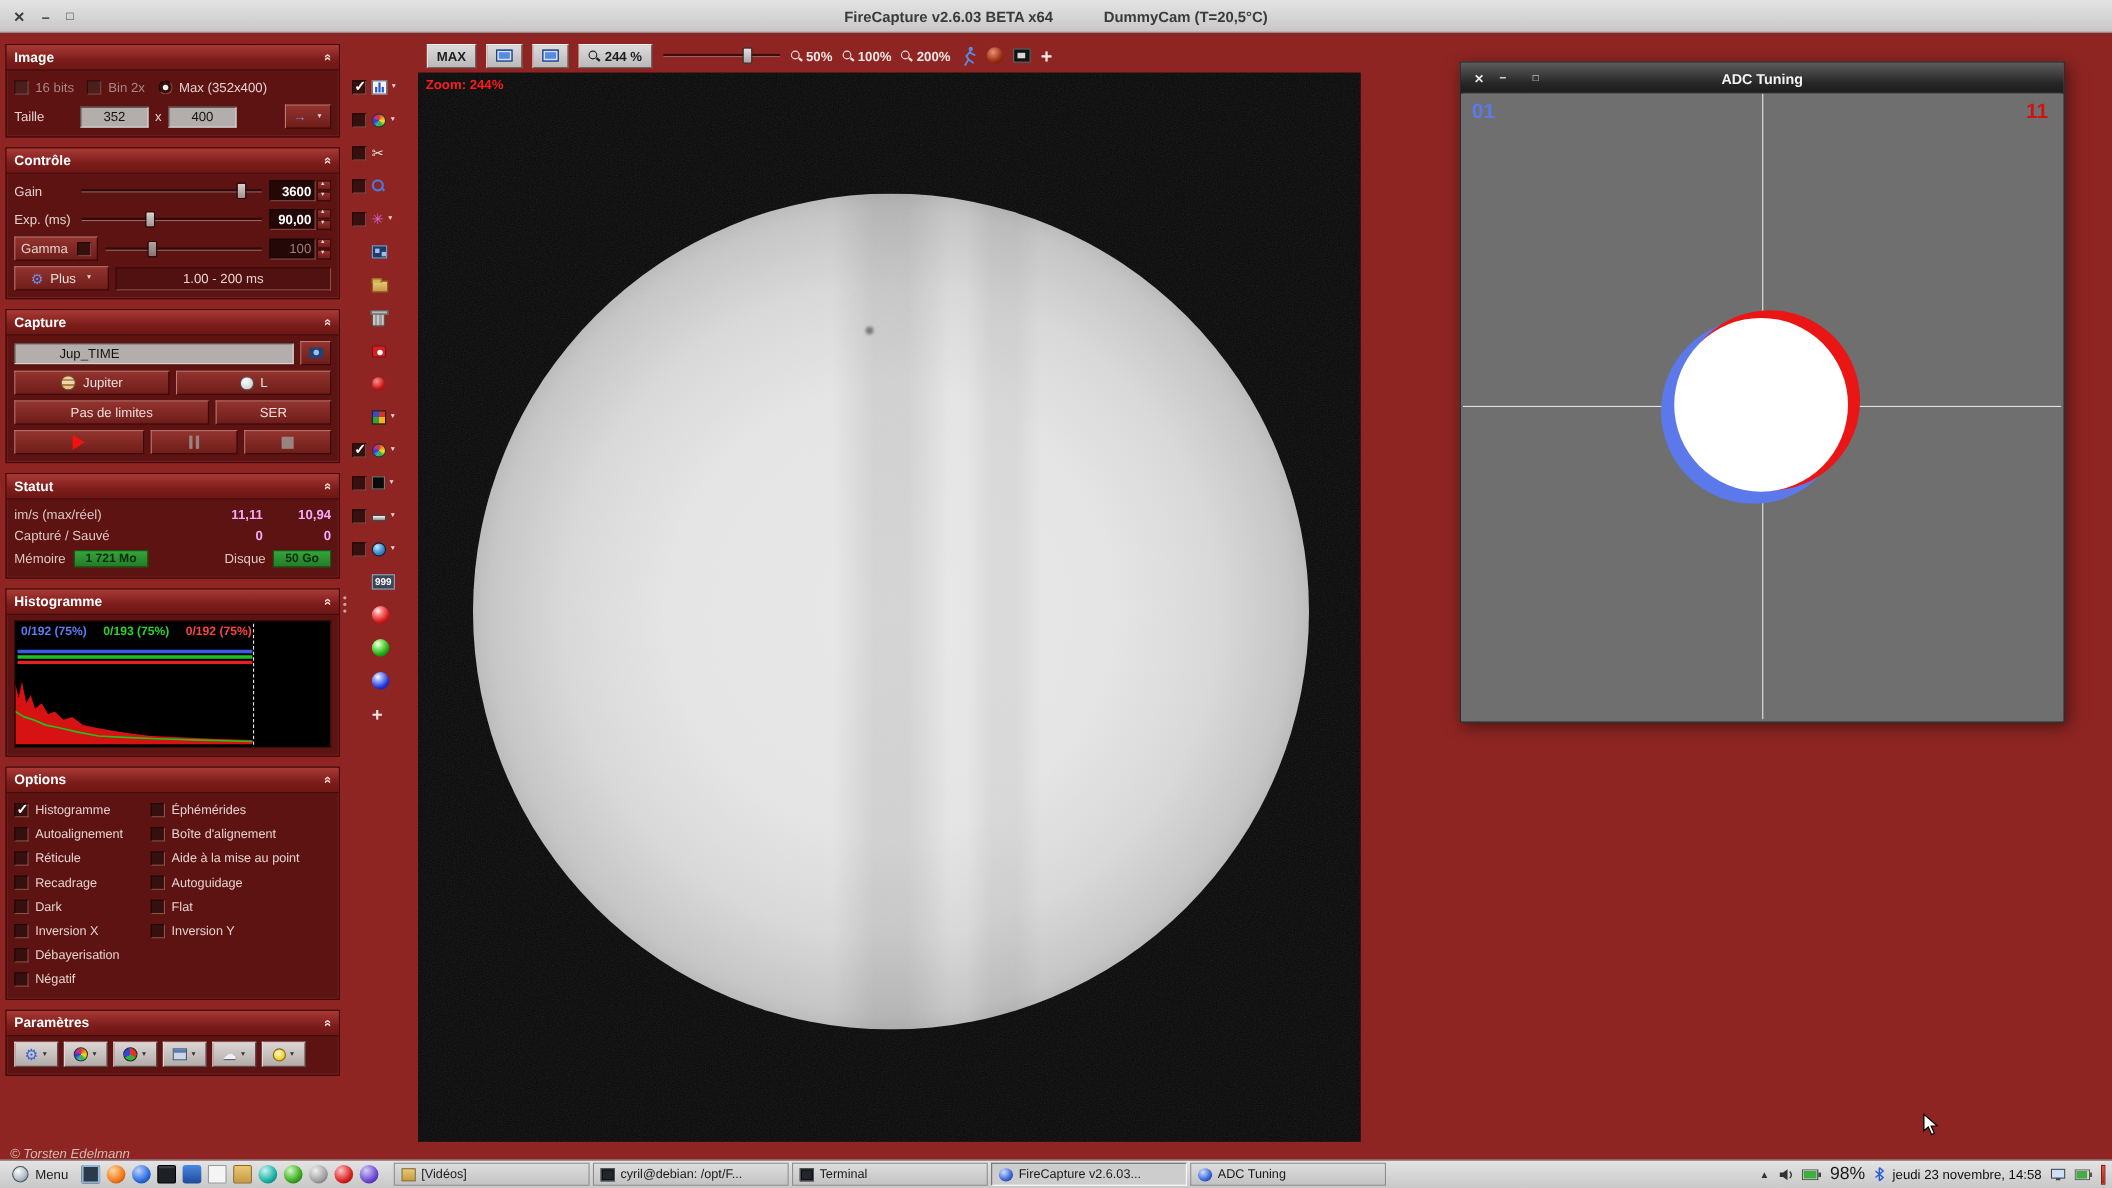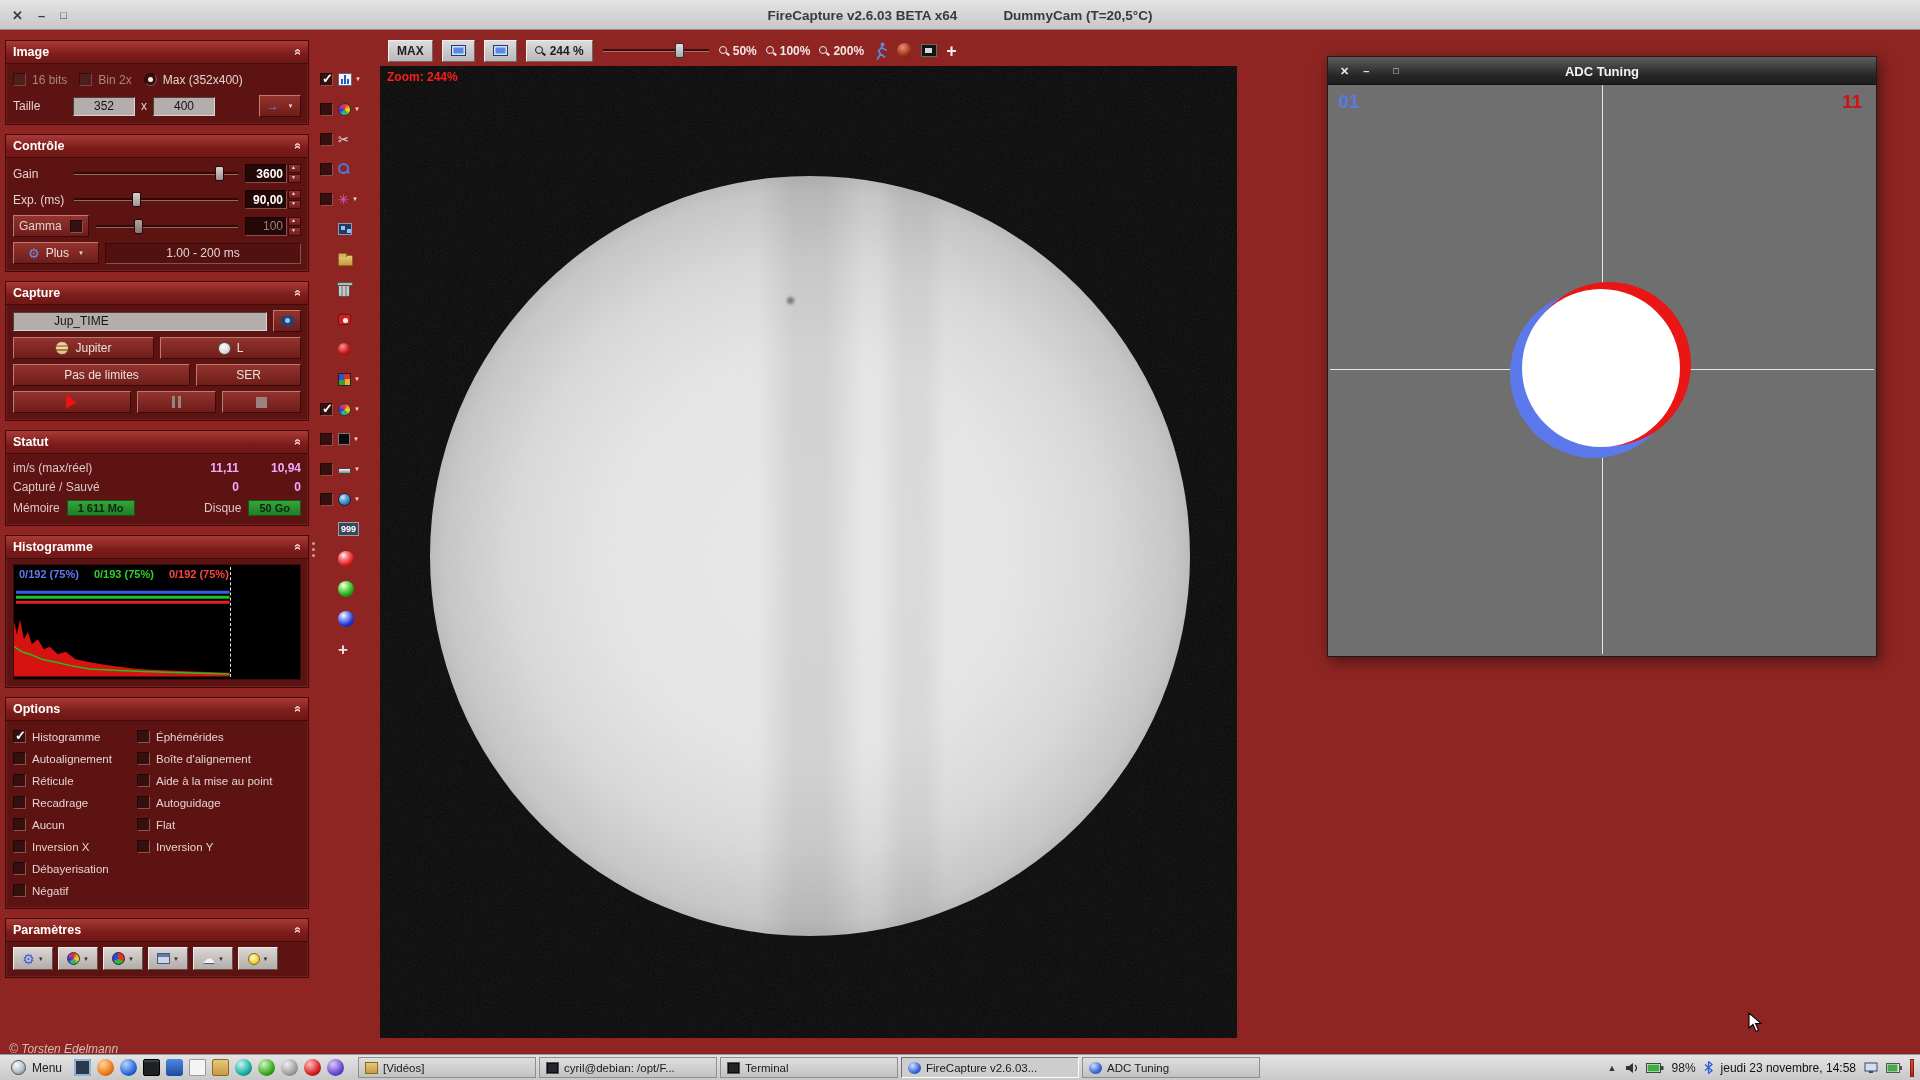--- a/index.html
+++ b/index.html
@@ -206,21 +206,21 @@
 .twlbl{overflow:hidden;text-overflow:ellipsis;}
 .twicon{width:13px;height:12px;flex:none;display:inline-block;}
 .tw-folder{background:linear-gradient(#e8c878,#c89a40);border:1px solid #8a6a20;}
 .tw-term{background:#22262c;border:1px solid #555;box-shadow:inset 0 0 0 1px #0a0c0e;}
 .tw-cam{border-radius:50%;background:radial-gradient(circle at 35% 30%,#cfe0ff,#3a64d8 60%,#16296a);}
 .tray{margin-left:auto;display:flex;align-items:center;gap:8px;padding-right:3px;font-size:12px;color:#1a1a1a;}
 .caret{font-size:9px;color:#333;}
 .blue-bt{display:inline-flex;}
 .clock{font-size:12px;color:#111;white-space:nowrap;}
 .tray-edge{width:4px;height:18px;background:linear-gradient(#e05548,#b02015);border:1px solid #8a1a10;display:inline-block;}
-.battery-pct{font-size:12px;}
+.battery-pct{font-size:16px;}
 
 .cursor{position:absolute;left:1748px;top:982px;z-index:70;pointer-events:none;}
 </style>
 </head>
 <body>
 
 <div class="titlebar">
   <div class="win-btns">
     <span class="wb">✕</span>
     <span class="wb">–</span>
@@ -374,21 +374,21 @@
           <span class="sval">11,11</span>
           <span class="sval">10,94</span>
         </div>
         <div class="srow">
           <span class="slbl">Capturé / Sauvé</span>
           <span class="sval">0</span>
           <span class="sval">0</span>
         </div>
         <div class="memrow">
           <span class="slbl" style="flex:none;">Mémoire</span>
-          <span class="badge">1 611 Mo</span>
+          <span class="badge">1 721 Mo</span>
           <span class="slbl disklbl" style="flex:none;">Disque</span>
           <span class="badge">50 Go</span>
         </div>
       </div>
     </div>
 
     <div class="panel">
       <div class="panel-header">
         <span class="panel-title">Histogramme</span>
         <span class="collapse-icon">»</span>
@@ -446,21 +446,21 @@
           <div class="op">
               <span class="cb"></span>
               <span class="lbl">Recadrage</span>
             </div>
           <div class="op">
               <span class="cb"></span>
               <span class="lbl">Autoguidage</span>
             </div>
           <div class="op">
               <span class="cb"></span>
-              <span class="lbl">Aucun</span>
+              <span class="lbl">Dark</span>
             </div>
           <div class="op">
               <span class="cb"></span>
               <span class="lbl">Flat</span>
             </div>
           <div class="op">
               <span class="cb"></span>
               <span class="lbl">Inversion X</span>
             </div>
           <div class="op">

